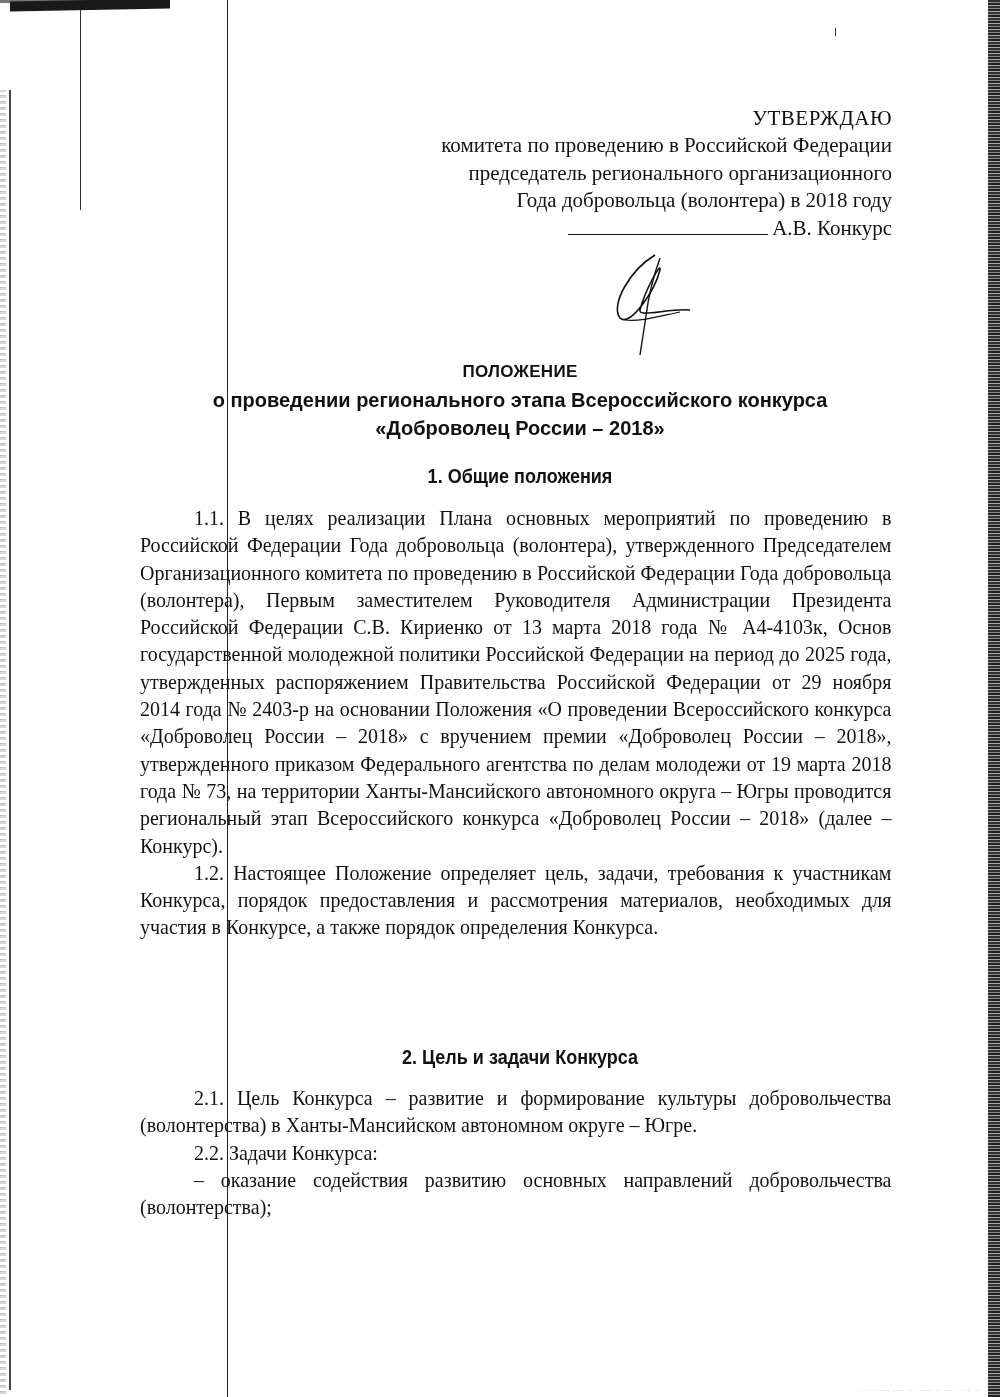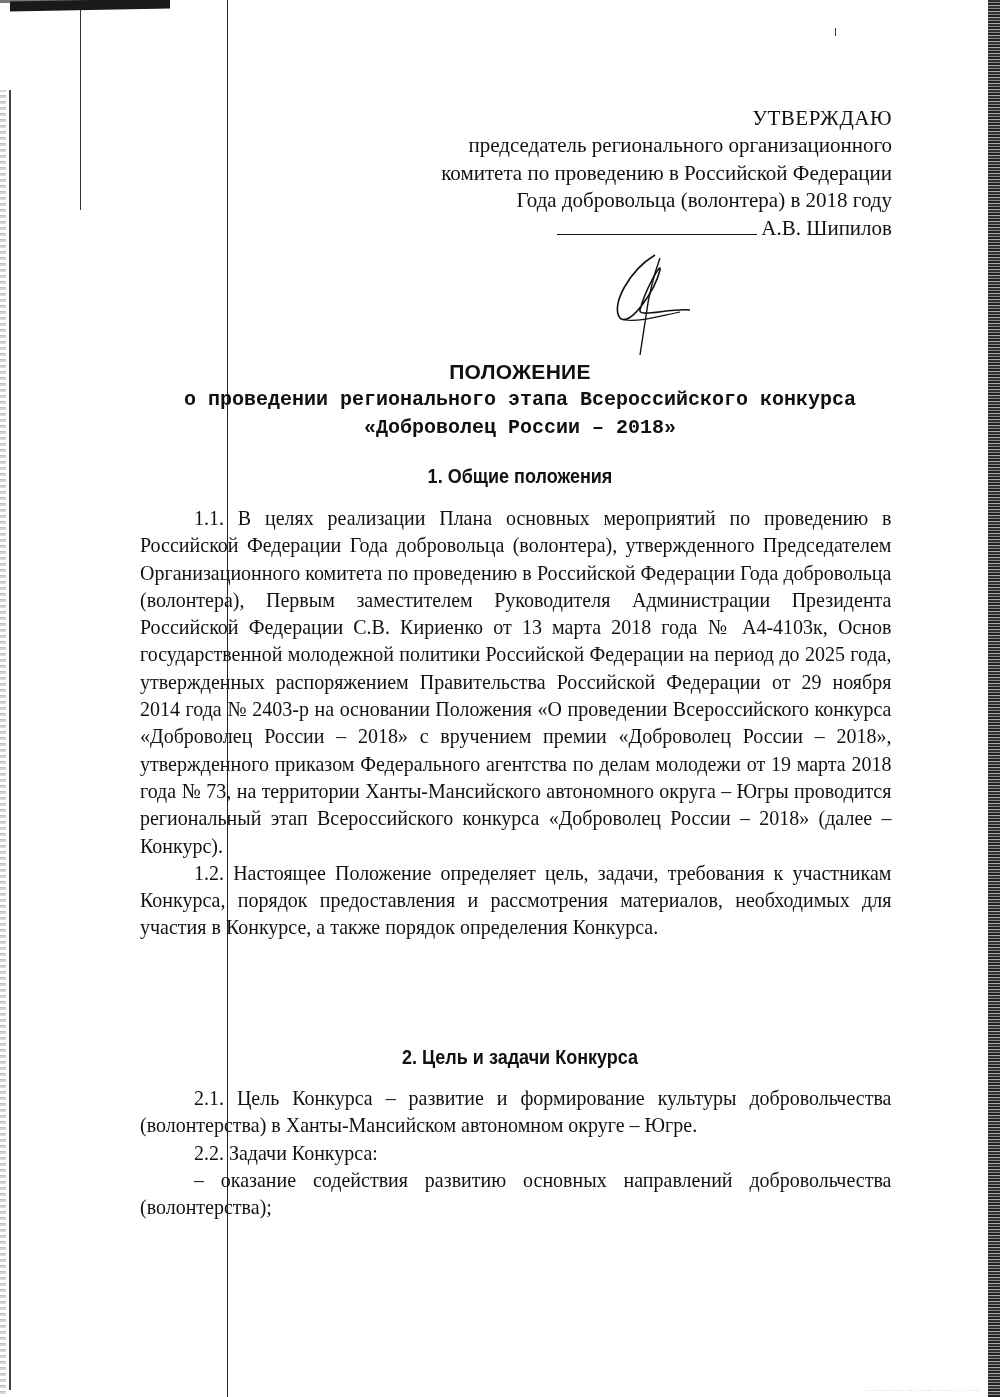--- a/index.html
+++ b/index.html
@@ -26,22 +26,22 @@
     
     .approve { position: absolute; right: 108px; top: 105px; text-align: right; font-size: 21px; line-height: 27.4px; }
     .approve .title { font-size: 21px; letter-spacing: .5px; }
     .sign-line { display: inline-block; width: 200px; border-bottom: 1.5px solid #111; height: 18px; vertical-align: baseline; margin-right: 4px; }
     .blank { display: inline-block; width: 32px; border-bottom: 1px solid #111; height: 16px; }
     .signature { position: absolute; left: 600px; top: 250px; width: 120px; height: 110px; }
 
     
     .doc-head { position: absolute; left: 130px; top: 358px; width: 780px; text-align: center;
       font-weight: bold; font-family: "Liberation Sans Narrow", "Liberation Sans", sans-serif; }
-    .doc-head .h-title { font-size: 21px; line-height: 28px; letter-spacing: .3px; }
-    .doc-head .h-sub { font-size: 20px; line-height: 28px; font-family: Liberation Mono, monospace; }
+    .doc-head .h-title { font-size: 17px; line-height: 28px; letter-spacing: .3px; }
+    .doc-head .h-sub { font-size: 20px; line-height: 28px; }
     .section-title { position: absolute; left: 130px; width: 780px; text-align: center;
       font-weight: bold; font-size: 20px; font-family: "Liberation Sans", sans-serif; transform: scaleX(.9); }
 
     
     .body-text { position: absolute; left: 140px; width: 752px; font-size: 21.5px; line-height: 27.3px;
       text-align: justify; text-align-last: left; transform-origin: left top; }
     .body-text p { margin: 0; text-indent: 58px; }
     .condensed { transform: scaleX(.93); width: 808px; }
   </style>
 </head>
@@ -53,25 +53,25 @@
   <div class="scan-top"></div>
   <div class="vline-top"></div>
   <div class="scan-left-stripe"></div>
   <div class="scan-left-line"></div>
   <div class="scan-right-stripe"></div>
   <div class="vline"></div>
   <div class="tick-mark"></div>
 
   <div class="approve">
     <div class="title">УТВЕРЖДАЮ</div>
+    <div>комитета по проведению в Российской Федерации</div>
     <div>председатель регионального организационного</div>
-    <div>комитета по проведению в Российской Федерации</div>
     <div>Года добровольца (волонтера) в 2018 году</div>
     <div>
-      <span class="sign-line"></span><span>А.В. Шипилов</span>
+      <span class="sign-line"></span><span>А.В. Конкурс</span>
     </div>
   </div>
 
   <svg class="signature" viewBox="0 0 120 110">
     <path d="M55 5 C 30 20, 10 55, 20 68 C 30 78, 55 40, 60 20 C 62 10, 45 40, 40 60 C 38 68, 70 58, 90 60" fill="none" stroke="#111" stroke-width="1.6"></path>
     <path d="M60 8 C 52 30, 48 50, 46 66 L 40 105" fill="none" stroke="#111" stroke-width="1.4"></path>
     <path d="M25 70 C 40 72, 60 66, 80 62" fill="none" stroke="#111" stroke-width="1.2"></path>
   </svg>
 
   <div class="doc-head">

